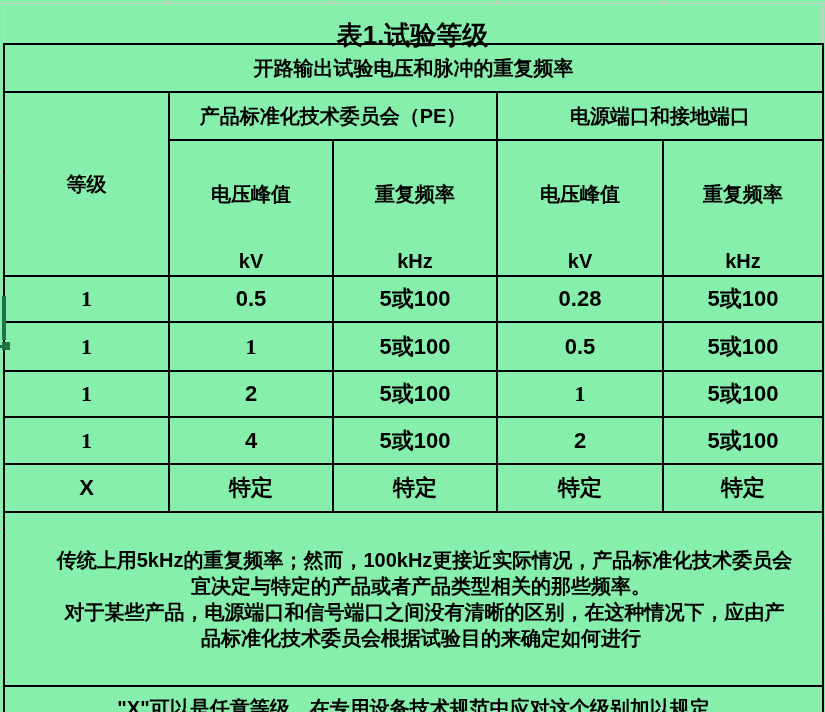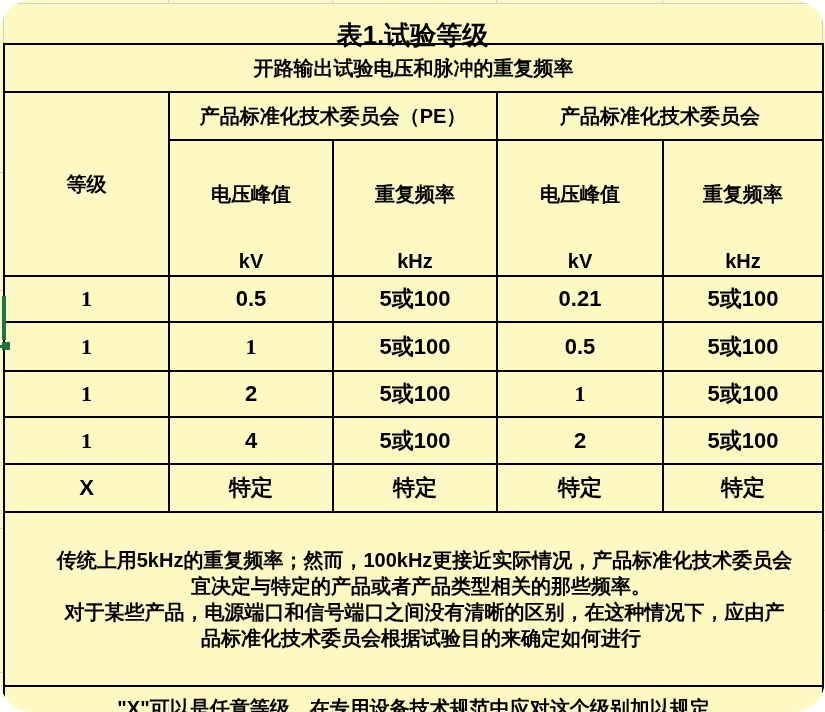--- a/index.html
+++ b/index.html
@@ -1,18 +1,18 @@
 <!DOCTYPE html>
 <html><head>
 <meta charset="utf-8">
 <style>
   html,body{margin:0;padding:0;background:#fff;}
   .canvas{
-    position:relative;width:825px;height:712px;background:#fef9c3;overflow:hidden;
-    font-family:"Liberation Sans","DejaVu Sans",sans-serif;color:#000;border-radius:32px;
+    position:relative;width:825px;height:712px;background:#86efac;overflow:hidden;
+    font-family:"Liberation Sans","DejaVu Sans",sans-serif;color:#000;
   }
   
   .gridline{position:absolute;background:#d0d0d0;}
   
   .title{
     position:absolute;left:0;top:15px;width:825px;height:40px;line-height:40px;
     text-align:center;font-size:26px;font-weight:700;
   }
   
   table.main{
@@ -71,21 +71,21 @@
         <col style="width:166px">
         <col style="width:160px">
     </colgroup>
     <tbody>
         <tr style="height:48px">
       <td colspan="5" class="hdr">开路输出试验电压和脉冲的重复频率</td>
     </tr>
     <tr style="height:48px">
       <td rowspan="2" class="hdr">等级</td>
       <td colspan="2" class="hdr">产品标准化技术委员会（PE）</td>
-      <td colspan="2" class="hdr">产品标准化技术委员会</td>
+      <td colspan="2" class="hdr">电源端口和接地端口</td>
     </tr>
     <tr style="height:95px">
       <td class="sub">
         <div>电压峰值</div>
         <div>kV</div>
       </td>
       <td class="sub">
         <div>重复频率</div>
         <div>kHz</div>
       </td>
@@ -95,21 +95,21 @@
       </td>
       <td class="sub">
         <div>重复频率</div>
         <div>kHz</div>
       </td>
     </tr>
     <tr style="height:46px">
       <td class="data-cell serif">1</td>
       <td class="data-cell">0.5</td>
       <td class="data-cell">5或100</td>
-      <td class="data-cell">0.21</td>
+      <td class="data-cell">0.28</td>
       <td class="data-cell">5或100</td>
     </tr>
     <tr style="height:49px">
       <td class="data-cell serif">1</td>
       <td class="data-cell serif">1</td>
       <td class="data-cell">5或100</td>
       <td class="data-cell">0.5</td>
       <td class="data-cell">5或100</td>
     </tr>
     <tr style="height:46px">

